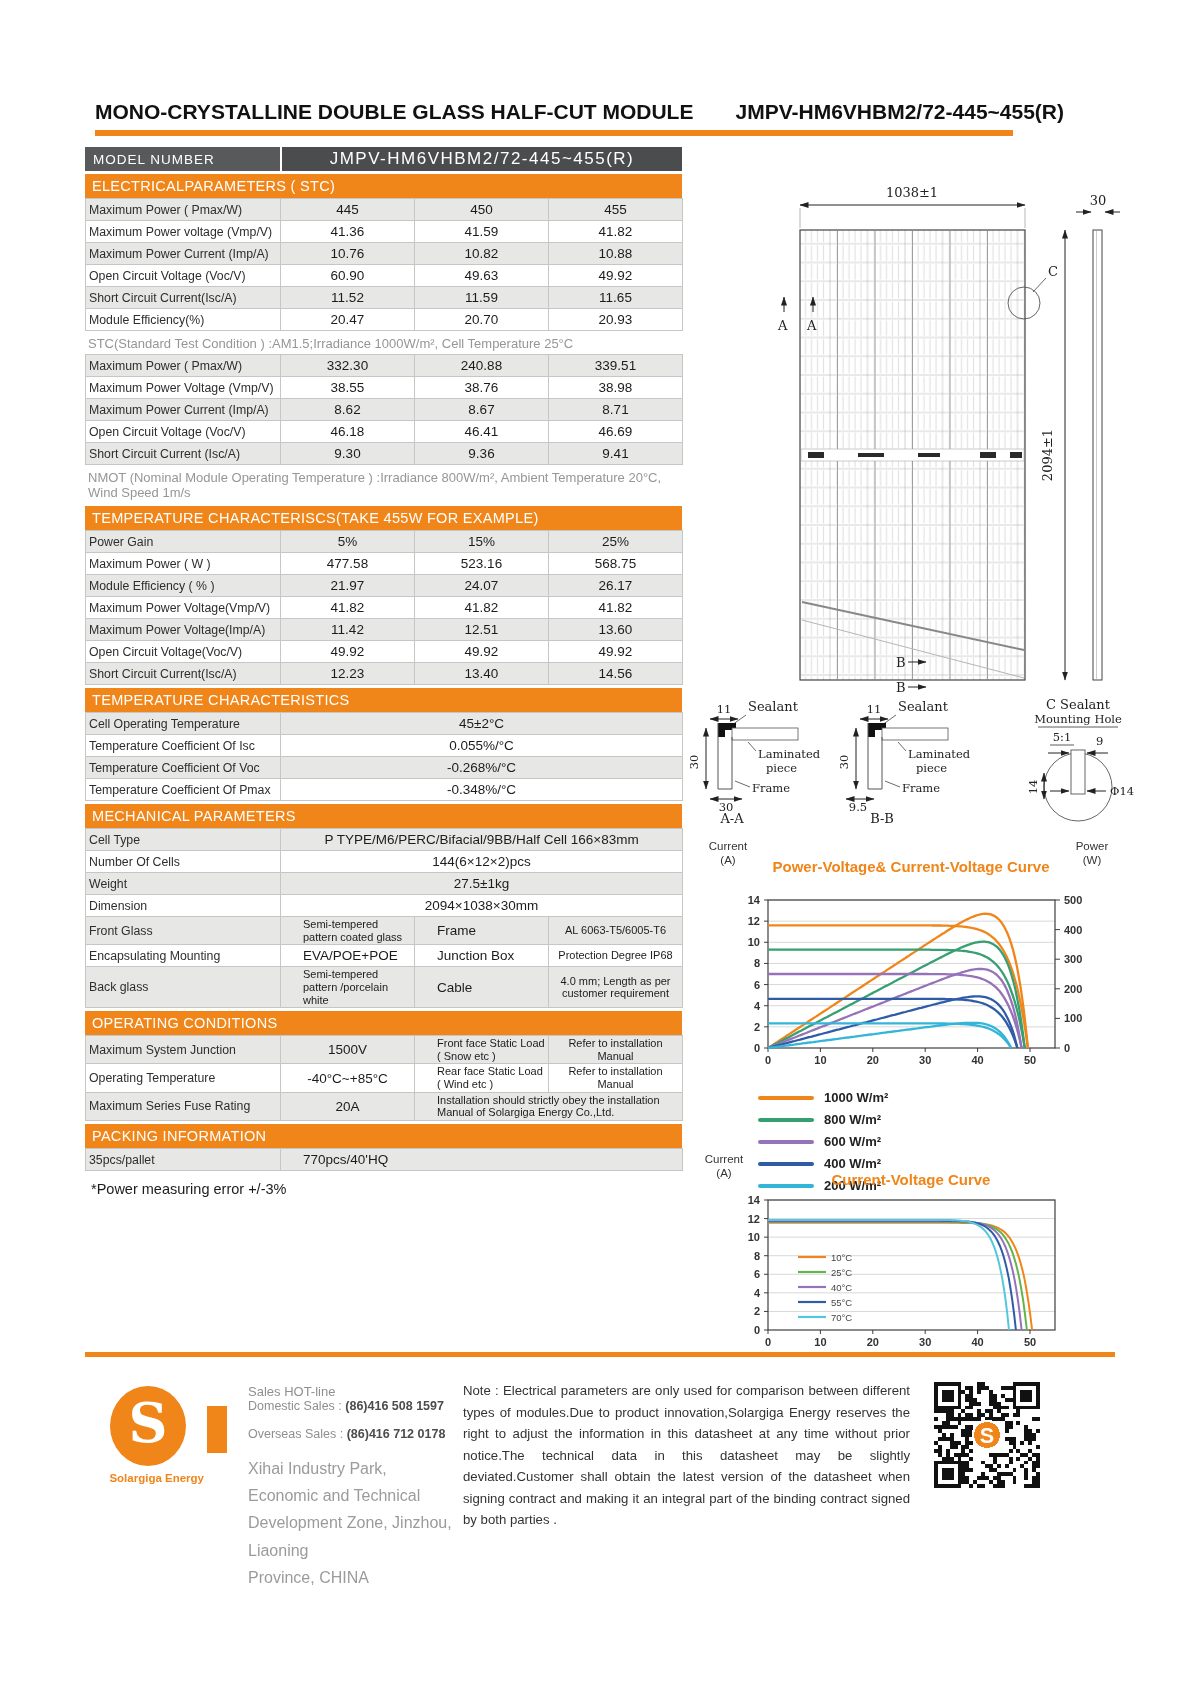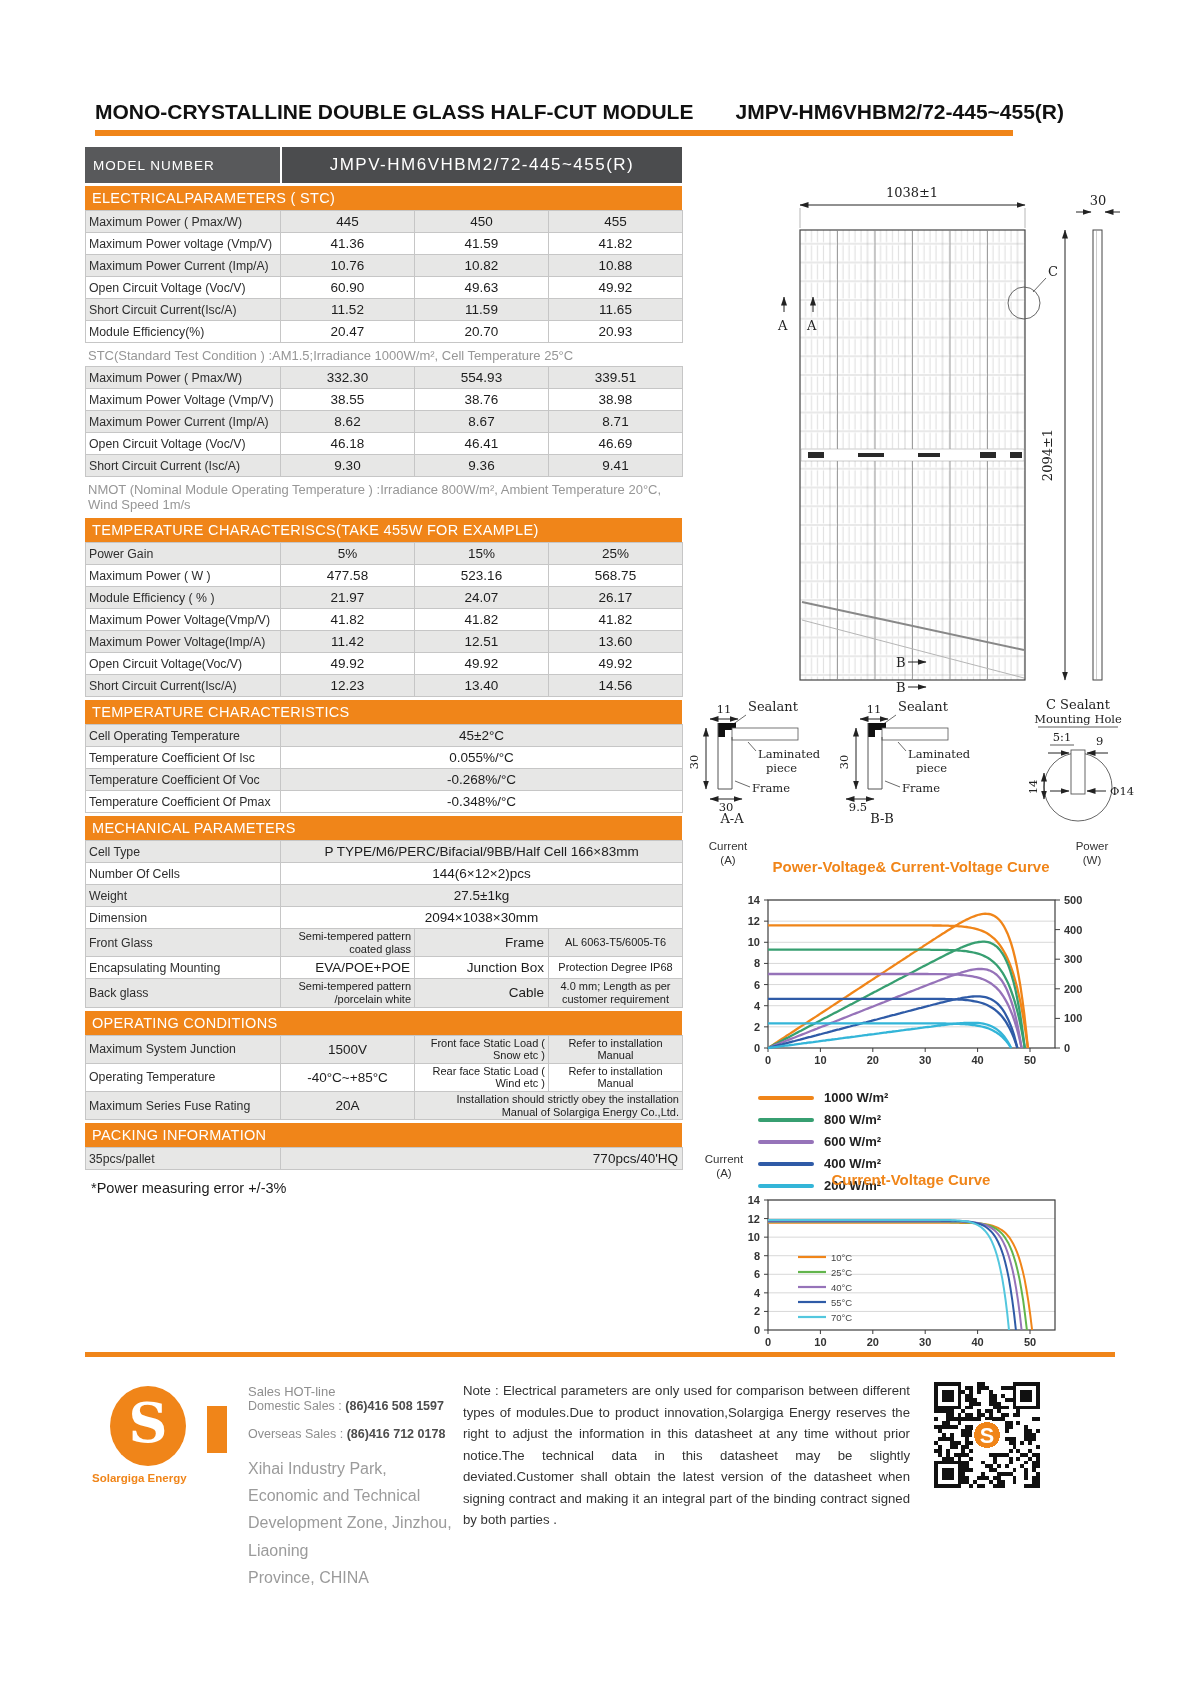--- a/index.html
+++ b/index.html
@@ -3,46 +3,46 @@
 <meta charset="utf-8">
 <style>
 *{margin:0;padding:0;box-sizing:border-box}
 body{background:#fff;font-family:"Liberation Sans",sans-serif}
 .page{position:relative;width:1200px;height:1697px;background:#fff;overflow:hidden}
 .abs{position:absolute}
 .title{position:absolute;left:95px;top:100px;width:1050px;font-size:21px;font-weight:bold;color:#111;white-space:nowrap}
 .title .model{margin-left:42px}
 .title-rule{position:absolute;left:95px;top:130px;width:918px;height:6px;background:#F08519}
 .left-col{position:absolute;left:85px;top:147px;width:597px}
-.model-row{display:flex;height:36px}
+.model-row{display:flex;height:24px}
 .model-label{width:195px;background:#58595B;color:#fff;font-size:13.5px;display:flex;align-items:center;padding-left:8px;letter-spacing:1px}
 .model-value{flex:1;background:#4B4C4E;color:#fff;font-size:17px;display:flex;align-items:center;justify-content:center;letter-spacing:1.5px;margin-left:2px}
 .sec-header{background:#F08519;color:#fff;font-size:14.5px;padding:4px 0 4px 7px;margin-top:3px;letter-spacing:.3px}
 table.spec{width:597px;table-layout:fixed;border-collapse:collapse}
 .spec td{border:1px solid #c6c6c6;font-size:13.5px;color:#1c1c1c;text-align:center;padding:3px 4px;height:21px}
 .spec td.lbl{text-align:left;font-size:12.3px;color:#2e2e2e;padding-left:3px}
 .spec tr:nth-child(odd) td{background:#e7e7e6}
 .spec td.sm{font-size:11px;line-height:1.15;padding:1px 3px}
-.spec td.left{text-align:right;padding-left:9px}
+.spec td.left{text-align:left;padding-left:22px}
 .tbl-note{font-size:13px;color:#969696;padding:5px 0 3px 3px}
 .footnote{font-size:14.5px;color:#1c1c1c;padding:10px 0 0 6px}
 svg .dwg{font-family:"DejaVu Serif",serif;font-size:13px;fill:#222}
 svg .dwg-s{font-family:"DejaVu Serif",serif;font-size:11.5px;fill:#222}
 svg .tick{font-family:"Liberation Sans",sans-serif;font-size:11px;font-weight:bold;fill:#333}
 svg .axname{font-family:"Liberation Sans",sans-serif;font-size:11.5px;fill:#333}
 svg .ctitle{font-family:"Liberation Sans",sans-serif;font-size:15px;font-weight:bold;fill:#F08519}
 svg .lgs{font-family:"Liberation Sans",sans-serif;font-size:9.5px;fill:#444}
 .legend1{position:absolute;left:758px;top:1090px;width:360px;display:grid;grid-template-columns:1fr;row-gap:7px;column-gap:26px}
 .lg-item{display:flex;align-items:center}
 .lg-line{width:56px;height:4px;border-radius:2px;flex:0 0 auto}
 .lg-lab{margin-left:10px;font-size:13px;font-weight:bold;color:#222}
 .footer-rule{position:absolute;left:85px;top:1352px;width:1030px;height:5px;background:#F08519}
 .logo-circle{position:absolute;left:110px;top:1386px;width:76px;height:80px;background:#F08519;border-radius:50%;display:flex;align-items:center;justify-content:center}
 .logo-s{color:#fff;font-size:54px;font-weight:bold;font-family:"DejaVu Serif",serif;transform:translateY(-3px)}
-.logo-name{position:absolute;left:92px;top:1472px;width:112px;text-align:left;font-size:11.5px;font-weight:bold;color:#F08519}
+.logo-name{position:absolute;left:92px;top:1472px;width:112px;text-align:right;font-size:11.5px;font-weight:bold;color:#F08519}
 .orange-chip{position:absolute;left:207px;top:1406px;width:20px;height:47px;background:#F08519}
 .contact{position:absolute;left:248px;top:1384px;width:205px}
 .c-line1{font-size:13px;color:#8f8f8f;}
 .c-phone{font-size:12.5px;color:#8f8f8f;margin-bottom:14px}
 .c-phone b{color:#4c4c4c}
 .c-addr{font-size:16px;color:#9b9b9b;line-height:1.7}
 .note{position:absolute;left:463px;top:1380px;width:447px;font-size:13.2px;color:#333;line-height:1.63;text-align:justify}
 .qr{position:absolute;left:930px;top:1378px}
 </style>
 </head>
@@ -114,21 +114,21 @@
       <colgroup>
           <col style="width:195px">
           <col style="width:134px">
           <col style="width:134px">
           <col style="width:134px">
         </colgroup>
       <tbody>
           <tr>
             <td class="lbl ">Maximum Power ( Pmax/W)</td>
             <td class="">332.30</td>
-            <td class="">554.93</td>
+            <td class="">240.88</td>
             <td class="">339.51</td>
           </tr>
           <tr>
             <td class="lbl ">Maximum Power Voltage (Vmp/V)</td>
             <td class="">38.55</td>
             <td class="">38.76</td>
             <td class="">38.98</td>
           </tr>
           <tr>
             <td class="lbl ">Maximum Power Current (Imp/A)</td>

